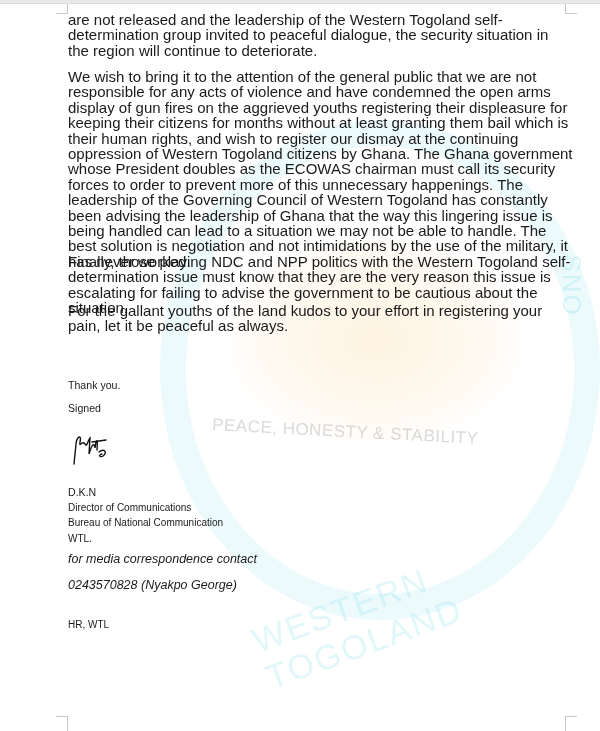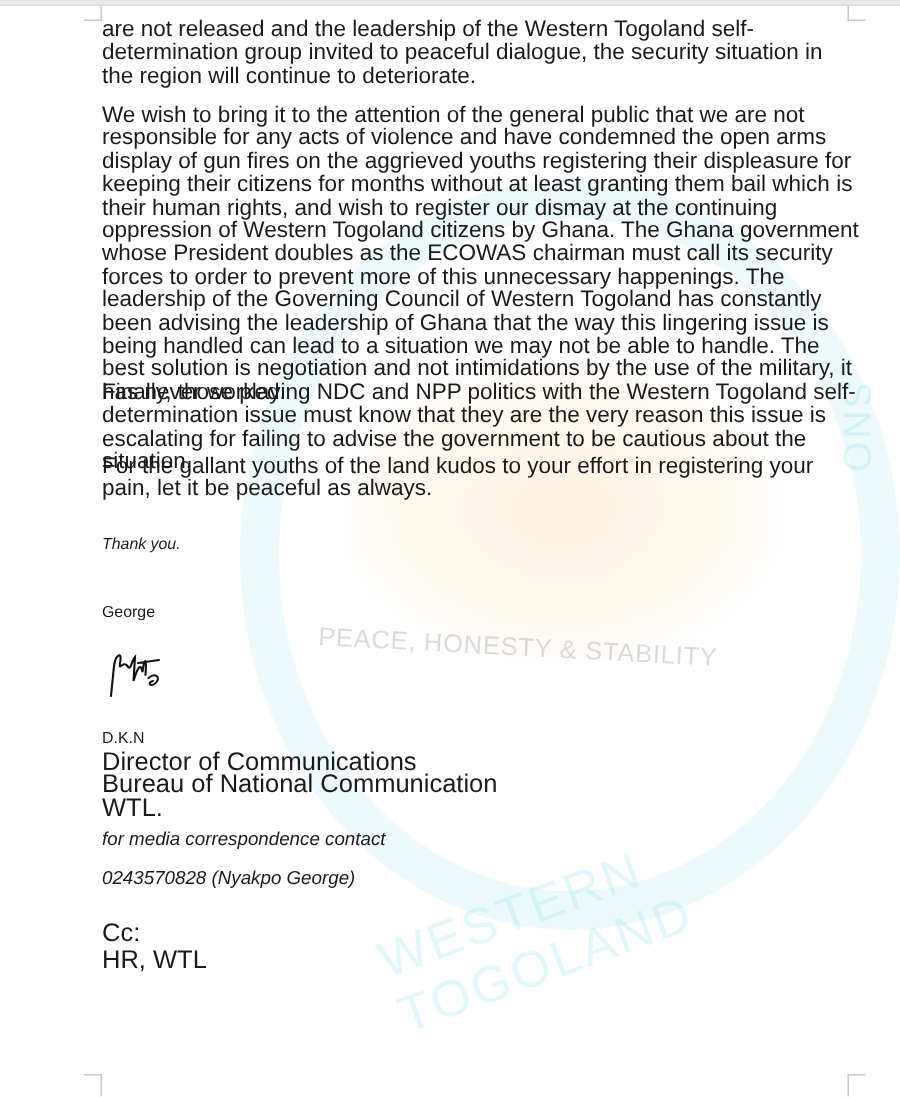--- a/index.html
+++ b/index.html
@@ -19,25 +19,25 @@
   .wm-name { position: absolute; left: 110px; top: 450px; font-size: 34px; color: rgba(140, 225, 235, 0.25); transform: rotate(-20deg); letter-spacing: 2px; }
   .wm-side { position: absolute; left: 400px; top: 160px; font-size: 26px; color: rgba(140, 225, 235, 0.3); transform: rotate(90deg); letter-spacing: 2px; }
 
   .page { position: absolute; left: 68px; top: 0; width: 505px; }
   .p { font-size: 15px; line-height: 15.4px; position: absolute; left: 0; width: 505px; }
   .p1 { top: 12px; }
   .p2 { top: 69px; }
   .p3 { top: 254px; }
   .p4 { top: 303px; }
   .single { position: absolute; left: 0; font-size: 10.6px; line-height: 14px; }
-  .thank { top: 356px; font-style: italic; }
+  .thank { top: 378px; }
   .signed { top: 401px; }
   .sig { position: absolute; left: 0; top: 430px; width: 48px; height: 36px; }
   .dkn { top: 485px; }
-  .block { position: absolute; left: 0; font-size: 17px; line-height: 15.3px; }
+  .block { position: absolute; left: 0; font-size: 10px; line-height: 15.3px; }
   .title-block { top: 500px; }
   .italic { position: absolute; left: 0; font-style: italic; font-size: 12.5px; line-height: 16px; }
   .media { top: 551px; }
   .phone { top: 577px; }
   .approved { top: 614px; }
 </style>
 </head>
 <body>
 
 <div class="topbar"></div>
@@ -54,33 +54,32 @@
   <div class="wm-side">SNO</div>
 </div>
 
 <div class="page">
   <p class="p p1">are not released and the leadership of the Western Togoland self-determination group invited to peaceful dialogue, the security situation in the region will continue to deteriorate.</p>
   <p class="p p2">We wish to bring it to the attention of the general public that we are not responsible for any acts of violence and have condemned the open arms display of gun fires on the aggrieved youths registering their displeasure for keeping their citizens for months without at least granting them bail which is their human rights, and wish to register our dismay at the continuing oppression of Western Togoland citizens by Ghana. The Ghana government whose President doubles as the ECOWAS chairman must call its security forces to order to prevent more of this unnecessary happenings. The leadership of the Governing Council of Western Togoland has constantly been advising the leadership of Ghana that the way this lingering issue is being handled can lead to a situation we may not be able to handle. The best solution is negotiation and not intimidations by the use of the military, it has never worked.</p>
   <p class="p p3">Finally, those playing NDC and NPP politics with the Western Togoland self-determination issue must know that they are the very reason this issue is escalating for failing to advise the government to be cautious about the situation.</p>
   <p class="p p4">For the gallant youths of the land kudos to your effort in registering your pain, let it be peaceful as always.</p>
 
   <div class="single thank">Thank you.</div>
-  <div class="single signed">George</div>
+  <div class="single signed">Signed</div>
 
   <svg class="sig" viewBox="0 0 48 36">
     <path d="M6 34 L8 14 C9 6 14 4 12 12 C11 18 14 10 17 14 C19 18 20 10 22 8 L21 24 C24 14 26 12 27 18 C28 10 30 6 29 20 M24 12 L38 10 M31 22 C36 18 40 22 35 26 C32 28 30 25 34 24" fill="none" stroke="#111" stroke-width="1.4" stroke-linecap="round"></path>
   </svg>
 
   <div class="single dkn">D.K.N</div>
   <div class="block title-block">
     <div>Director of Communications</div>
     <div>Bureau of National Communication</div>
     <div>WTL.</div>
   </div>
 
   <div class="italic media">for media correspondence contact</div>
   <div class="italic phone">0243570828 (Nyakpo George)</div>
 
   <div class="block approved">
-    <div>Cc:</div>
     <div style="margin-top:3px">HR, WTL</div>
   </div>
 </div>
 
 </body></html>

